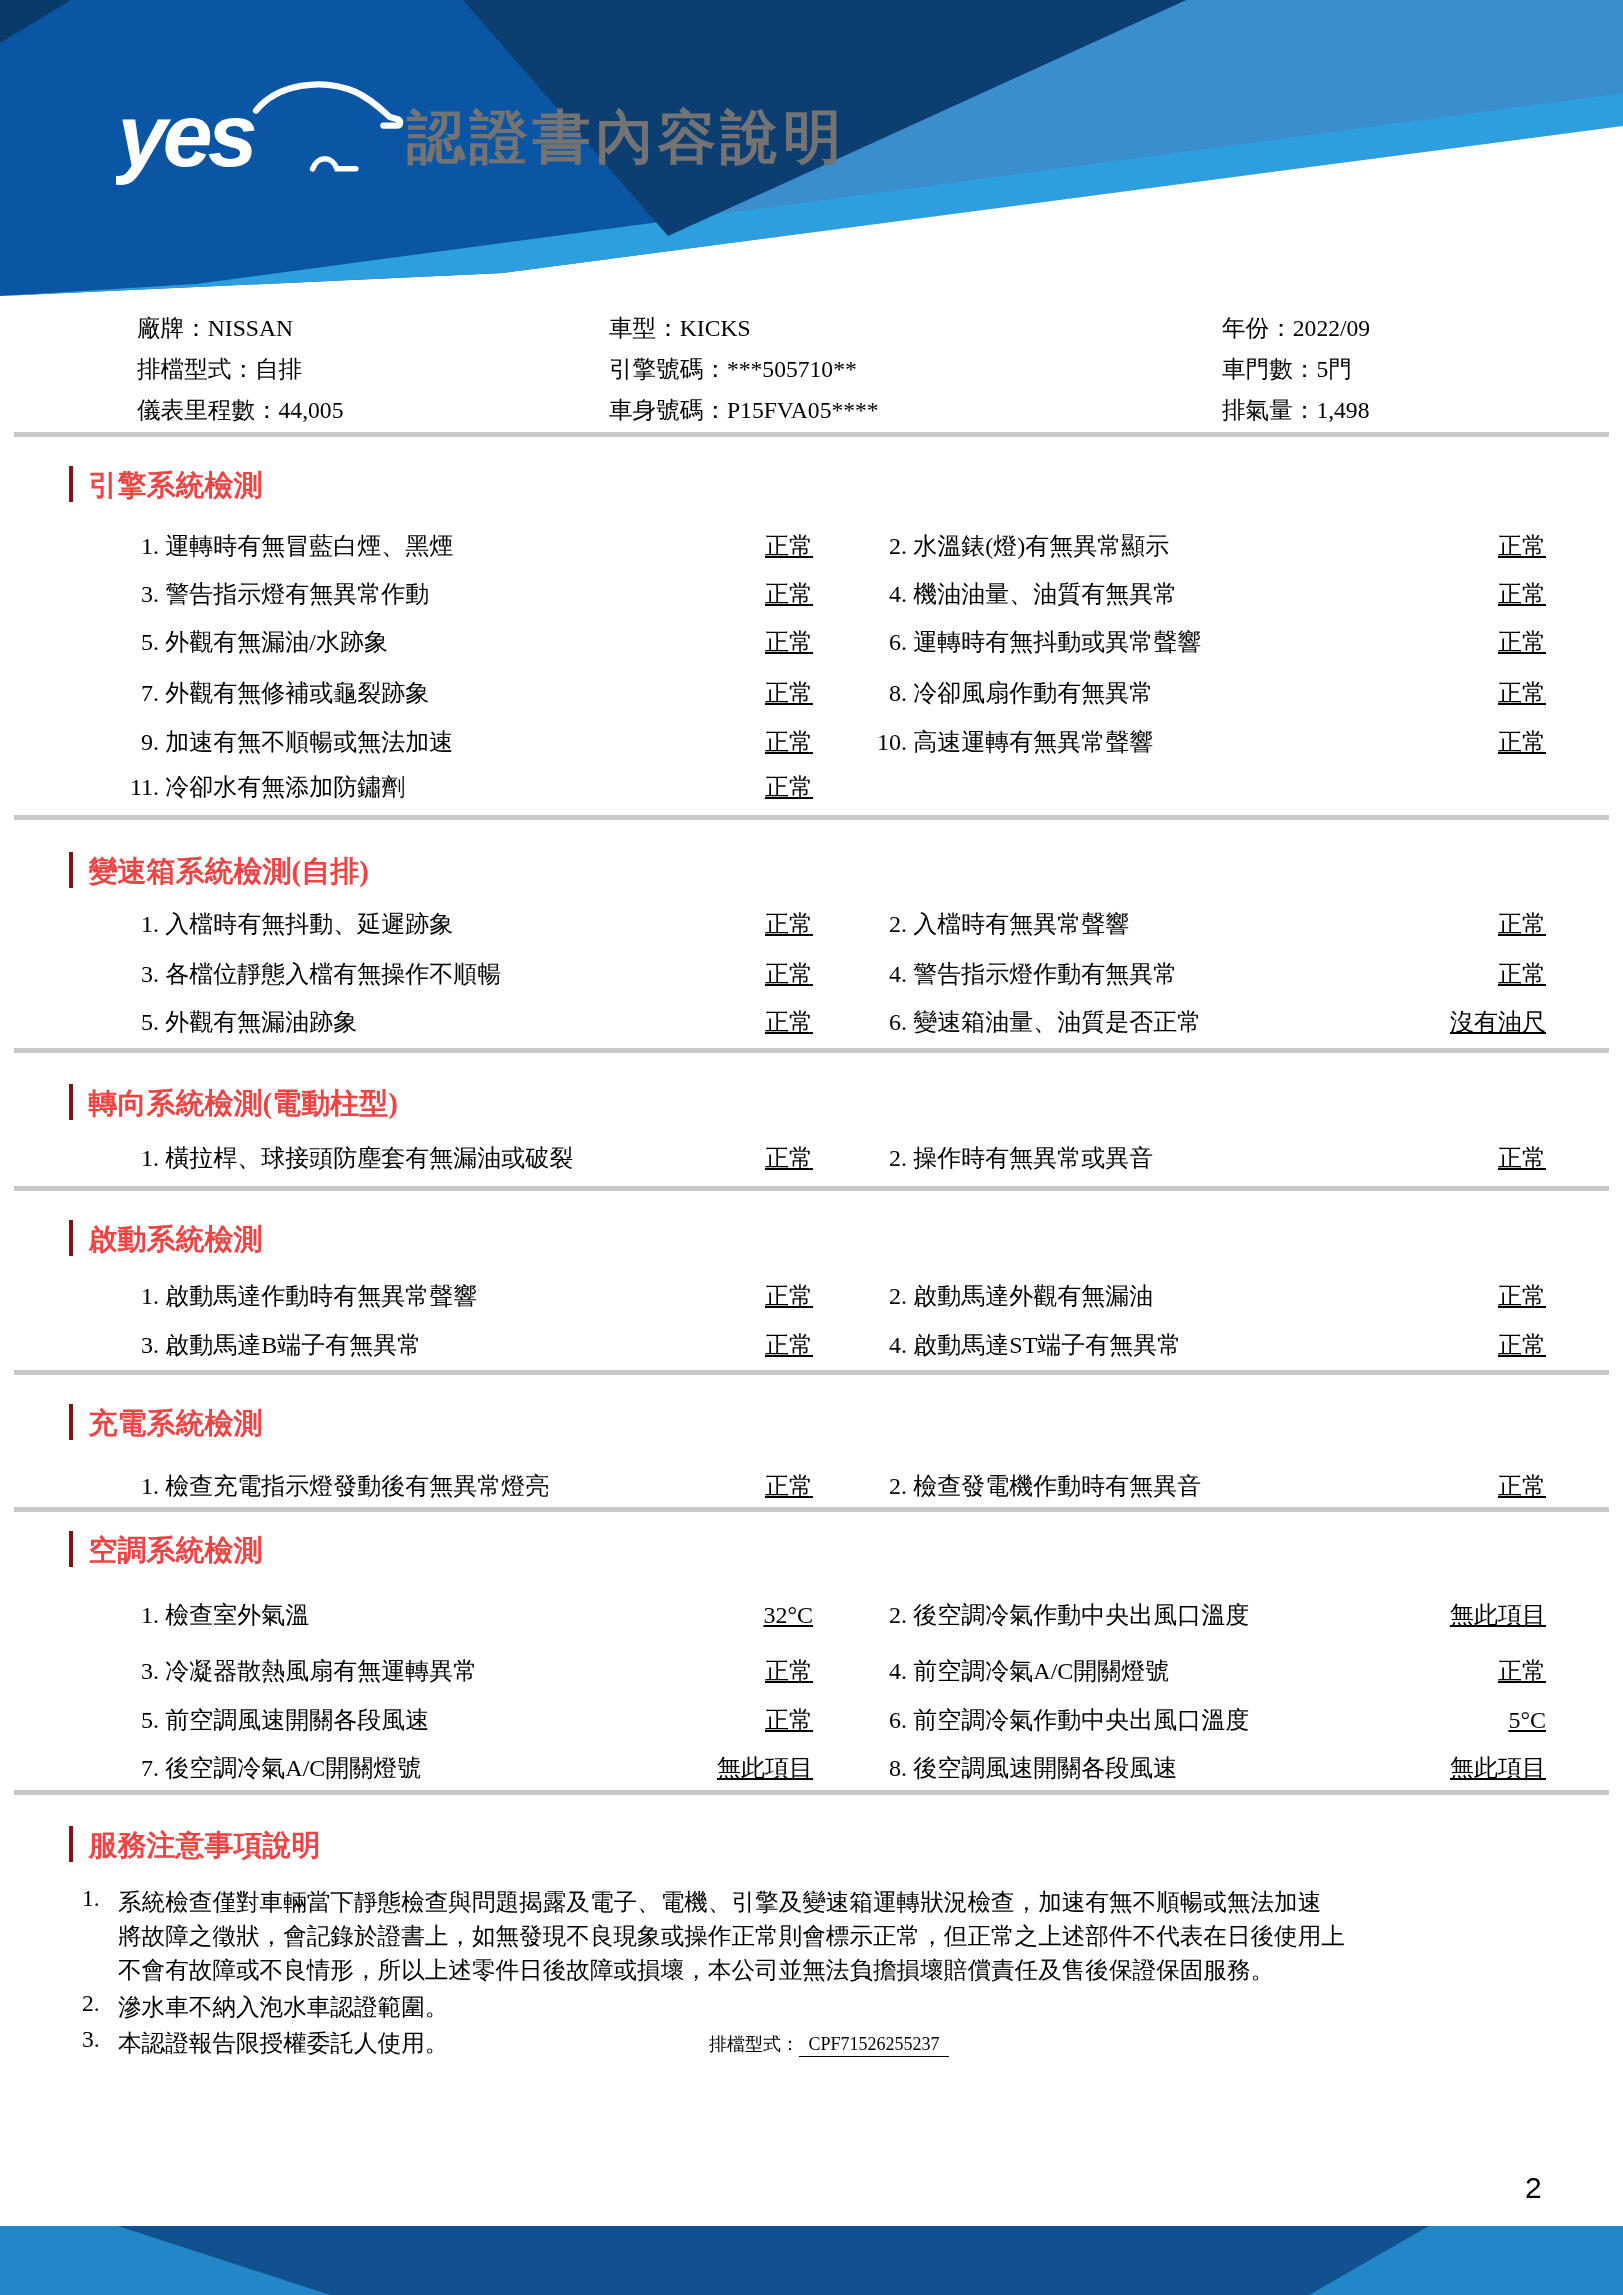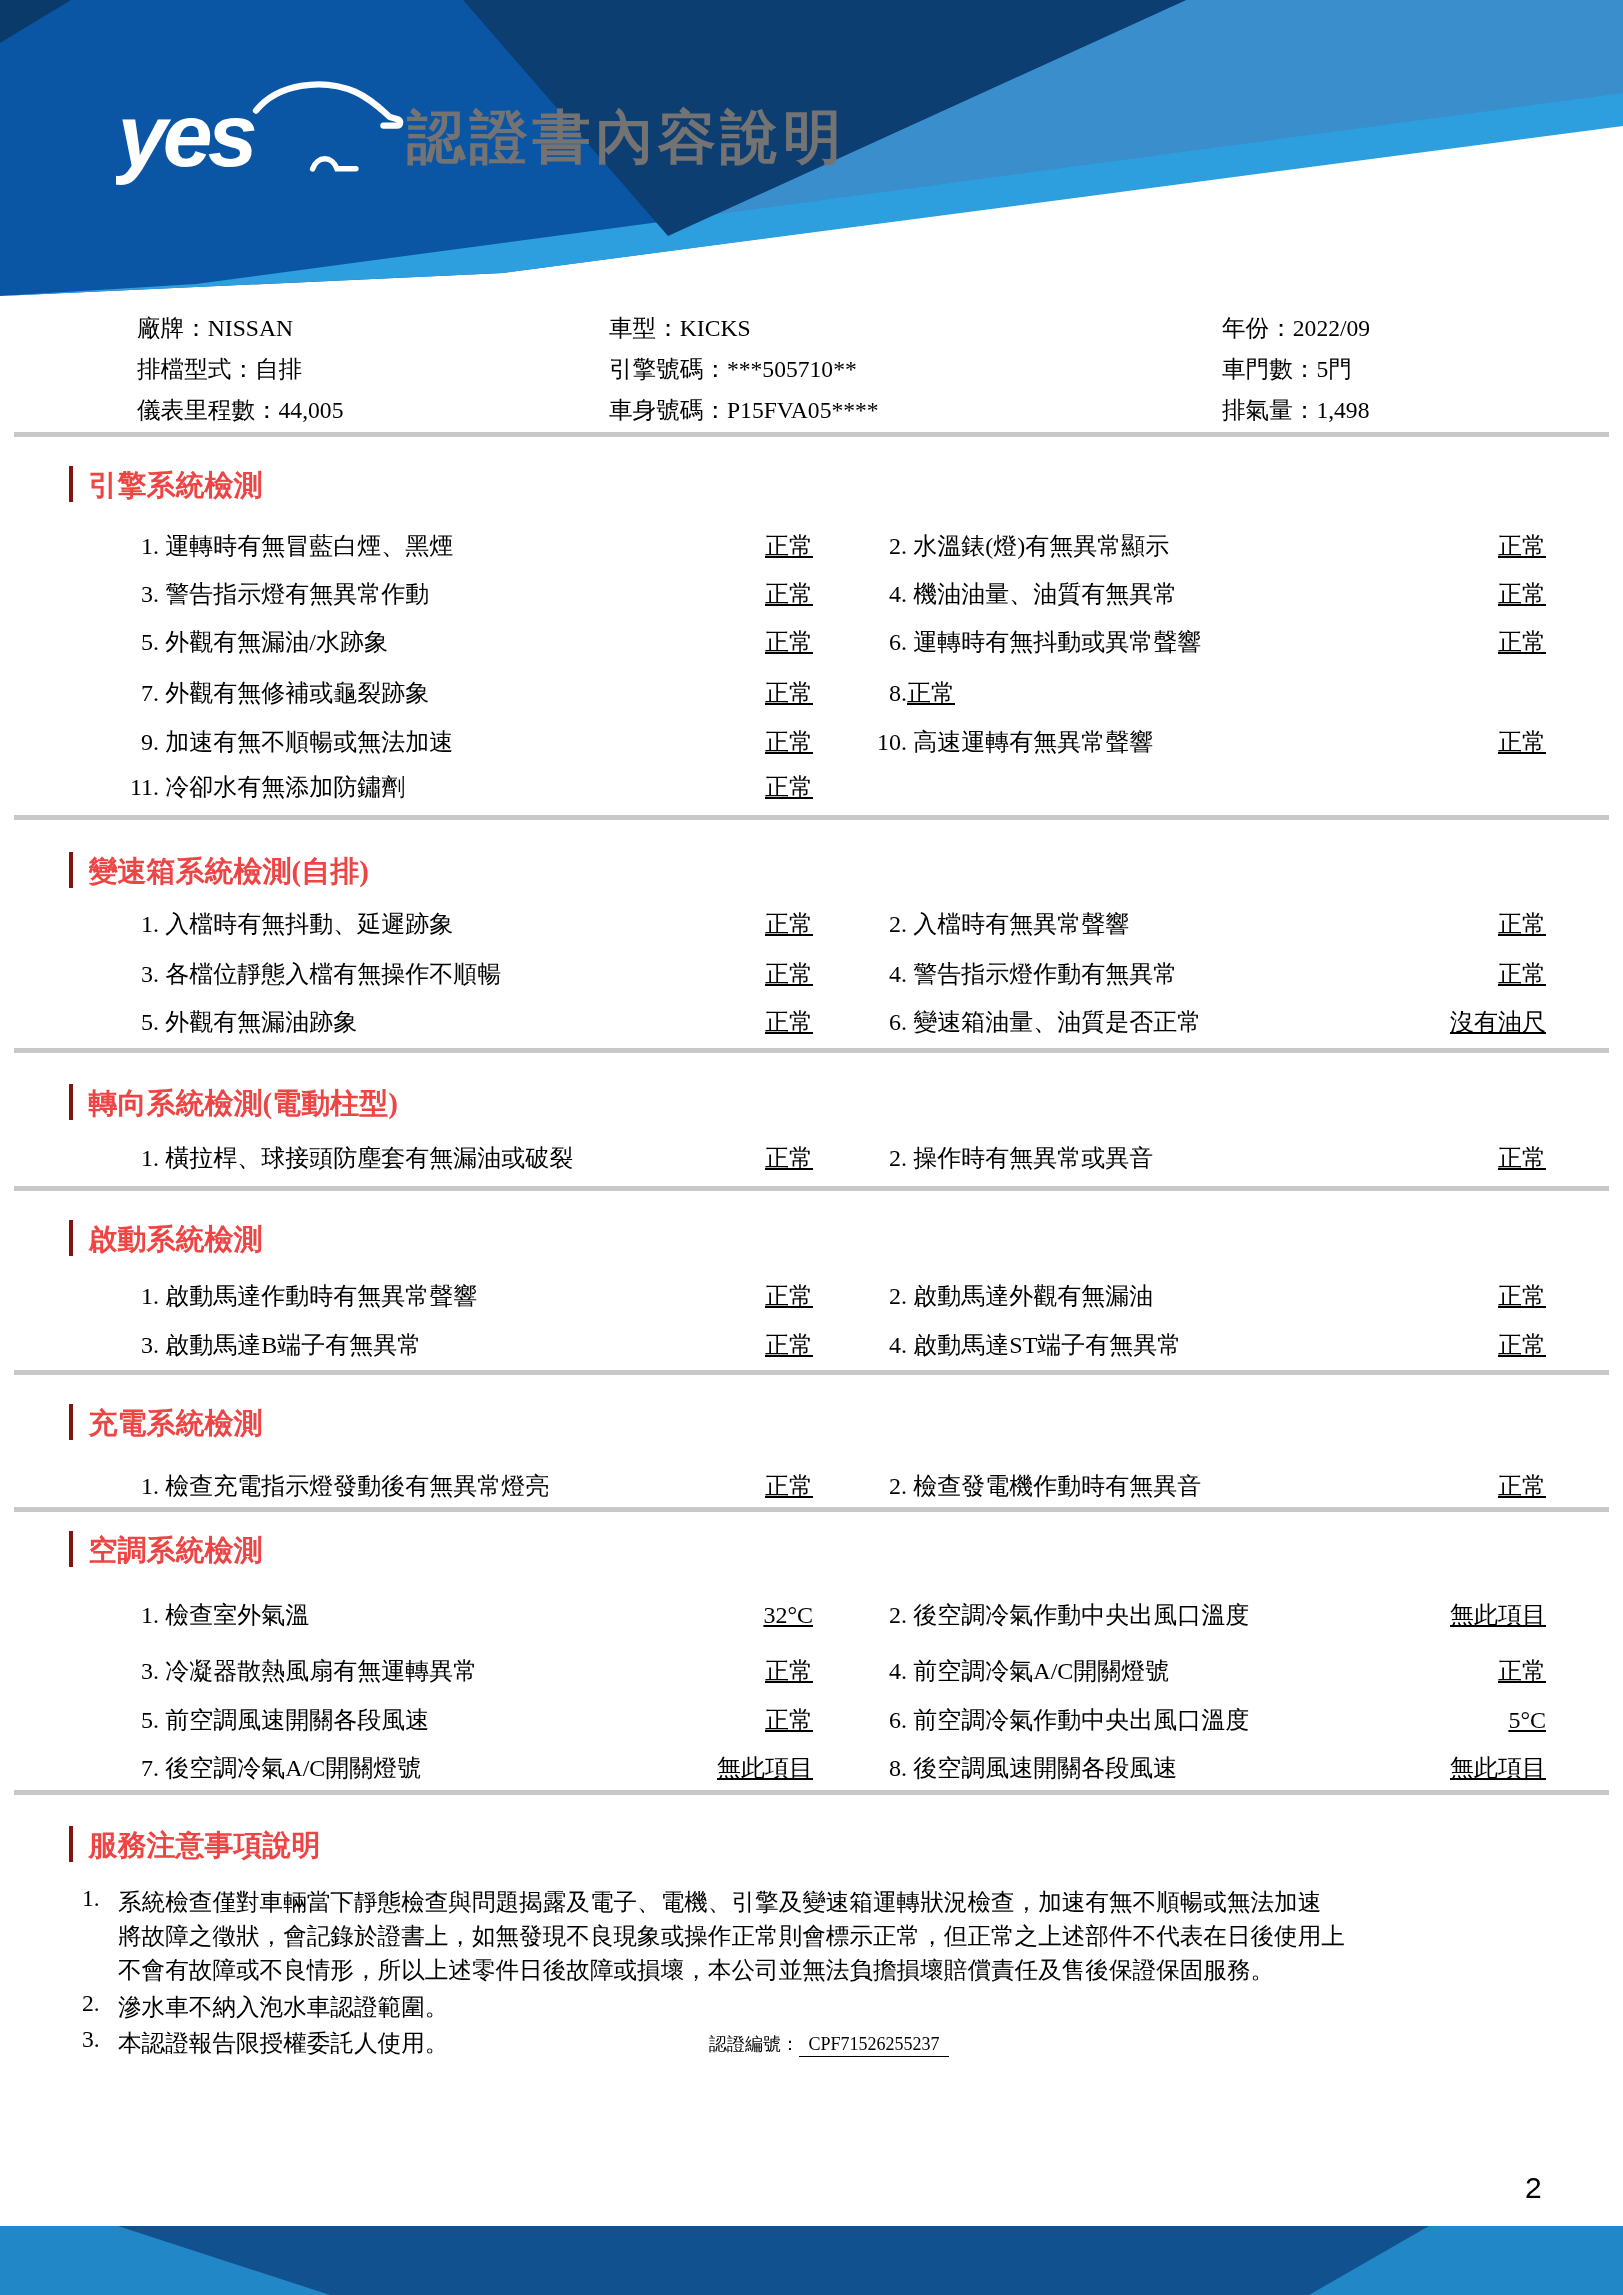--- a/index.html
+++ b/index.html
@@ -146,20 +146,21 @@
   </div>
 </div>
 <div class="irow" style="top:676px">
   <div class="cell c1">
     <span class="no">7.</span>
     <span class="lbl">外觀有無修補或龜裂跡象</span>
     <span class="val">正常</span>
   </div>
   <div class="cell c2">
     <span class="no">8.</span>
+    <span class="lbl">冷卻風扇作動有無異常</span>
     <span class="val">正常</span>
   </div>
 </div>
 <div class="irow" style="top:725px">
   <div class="cell c1">
     <span class="no">9.</span>
     <span class="lbl">加速有無不順暢或無法加速</span>
     <span class="val">正常</span>
   </div>
   <div class="cell c2">
@@ -351,21 +352,21 @@
     <span class="n-no">2.</span>
     <span class="n-body n-line">滲水車不納入泡水車認證範圍。</span>
   </div>
   <div class="note note3">
     <span class="n-no">3.</span>
     <span class="n-body n-line">本認證報告限授權委託人使用。</span>
   </div>
 </div>
 
 <div class="cert">
-  <span>認證編號：</span><span class="cv">CPF71526255237</span>
+  <span>排檔型式：</span><span class="cv">CPF71526255237</span>
 </div>
 
 <div class="pnum">2</div>
 
 <div class="footer">
   <div class="footer-dark"></div>
 </div>
 
 
 </body></html>

